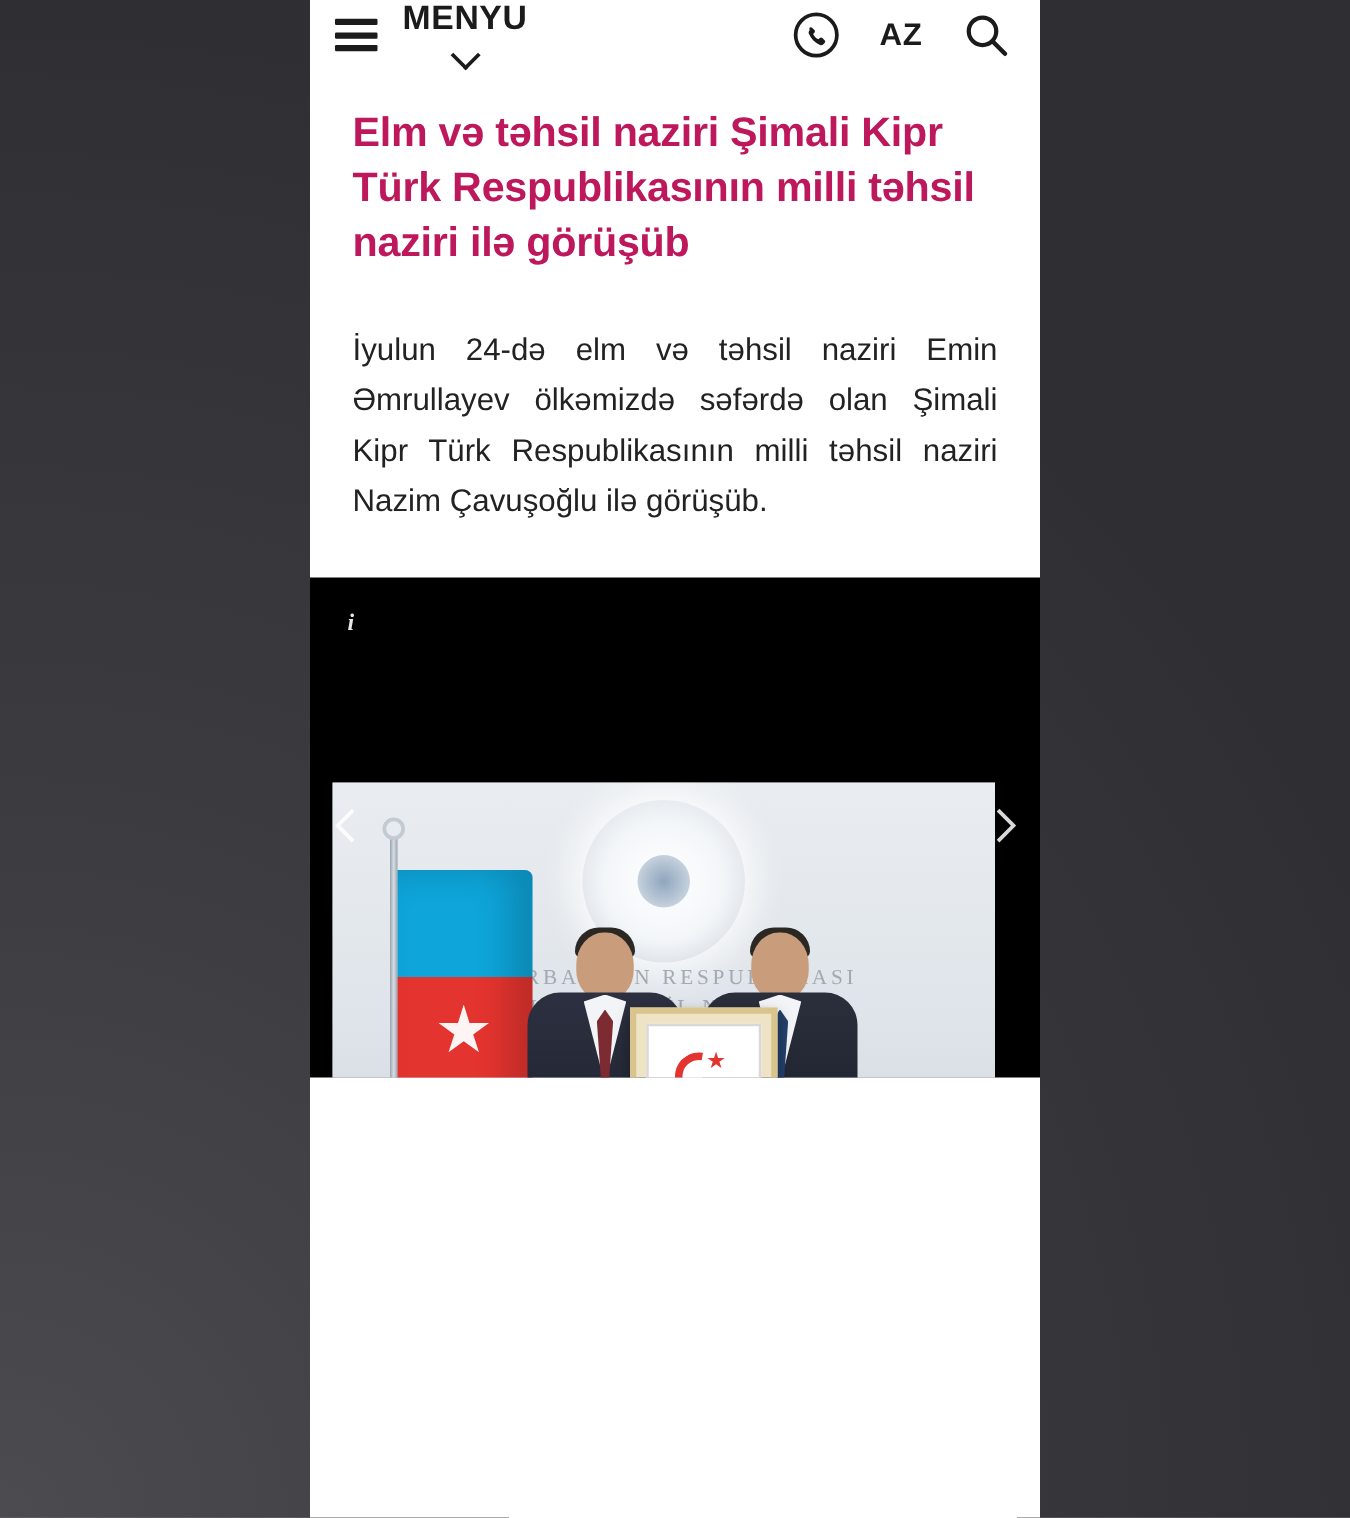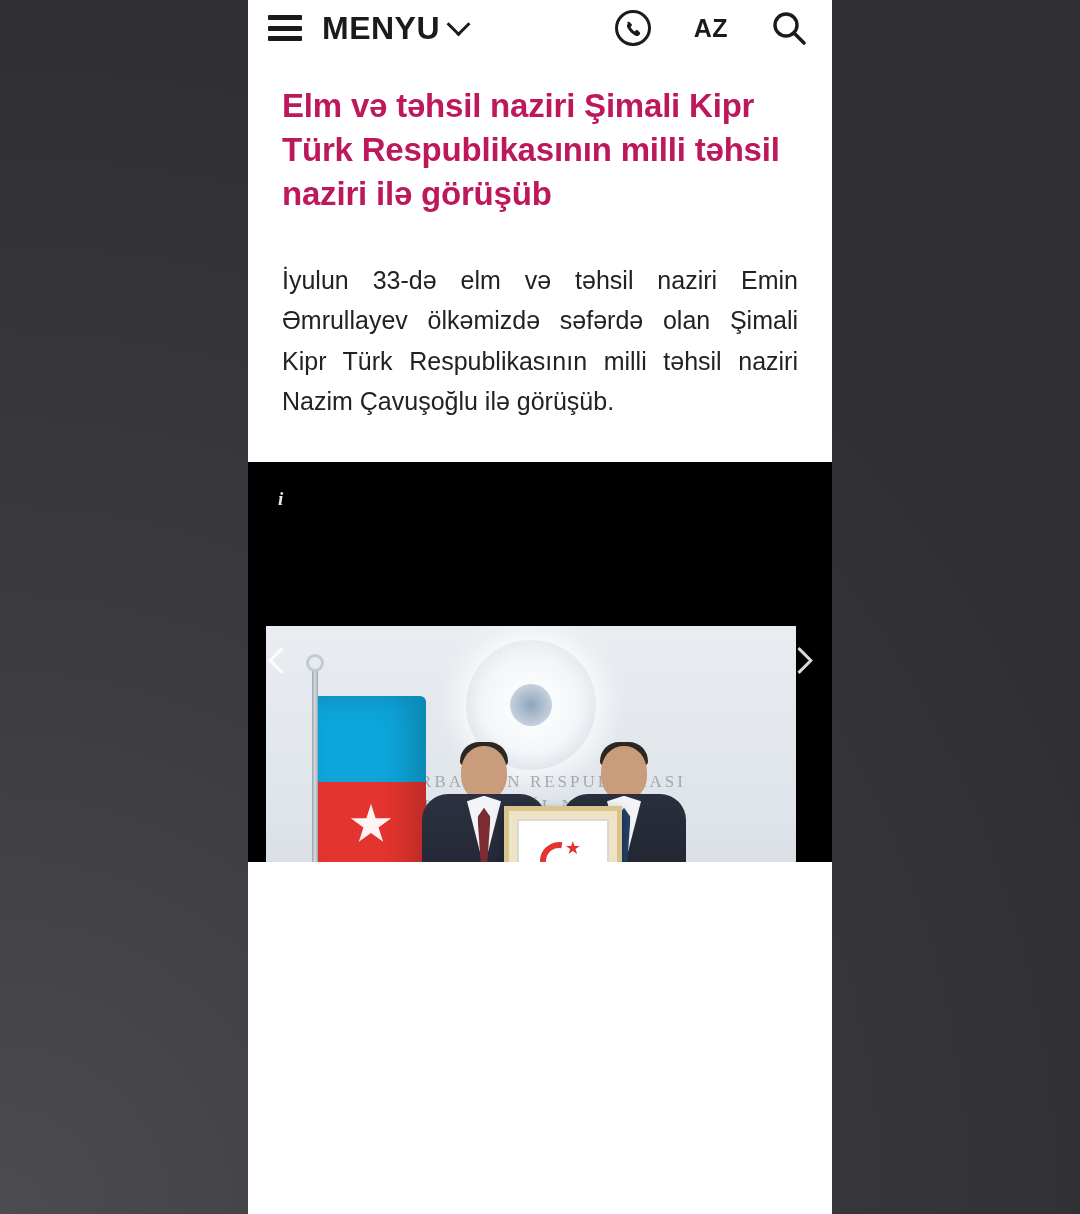--- a/index.html
+++ b/index.html
@@ -51,42 +51,43 @@
     flex: 0 0 auto;
   }
   .hamburger span {
     display: block;
     height: 5px;
     border-radius: 1px;
     background: #1b1b1b;
   }
   #menu-label {
     margin-left: 20px;
-    font-size: 32px;
+    font-size: 27px;
     font-weight: bold;
     letter-spacing: 0.5px;
     color: #1b1b1b;
     display: flex;
     align-items: center;
     gap: 10px;
     cursor: pointer;
+    flex-direction: column;
   }
   .chev {
     display: inline-block;
     width: 14px;
     height: 14px;
     border-right: 3px solid #1b1b1b;
     border-bottom: 3px solid #1b1b1b;
     transform: rotate(45deg) translate(-3px, -3px);
   }
   #header-right {
     margin-left: auto;
     display: flex;
     align-items: center;
-    gap: 42px;
+    gap: 32px;
   }
   .icon-btn {
     background: none;
     border: none;
     padding: 0;
     cursor: pointer;
     display: flex;
     align-items: center;
     justify-content: center;
   }
@@ -386,21 +387,21 @@
         <svg width="38" height="38" viewBox="0 0 38 38">
           <circle cx="16" cy="16" r="11" fill="none" stroke="#1b1b1b" stroke-width="3.4"></circle>
           <line x1="24" y1="24" x2="34" y2="34" stroke="#1b1b1b" stroke-width="3.6" stroke-linecap="round"></line>
         </svg>
       </button>
     </div>
   </div>
 
   <div id="article">
     <h1 id="article-title">Elm və təhsil naziri Şimali Kipr Türk Respublikasının milli təhsil naziri ilə görüşüb</h1>
-    <p class="article-para">İyulun 33-də elm və təhsil naziri Emin Əmrullayev ölkəmizdə səfərdə olan Şimali Kipr Türk Respublikasının milli təhsil naziri Nazim Çavuşoğlu ilə görüşüb.</p>
+    <p class="article-para">İyulun 24-də elm və təhsil naziri Emin Əmrullayev ölkəmizdə səfərdə olan Şimali Kipr Türk Respublikasının milli təhsil naziri Nazim Çavuşoğlu ilə görüşüb.</p>
   </div>
 
   <div id="media-block">
     <div id="info-badge">i</div>
 
     <div class="slider-arrow" id="slider-prev"></div>
     <div class="slider-arrow" id="slider-next"></div>
 
     <div id="photo">
       <div class="wall"></div>

